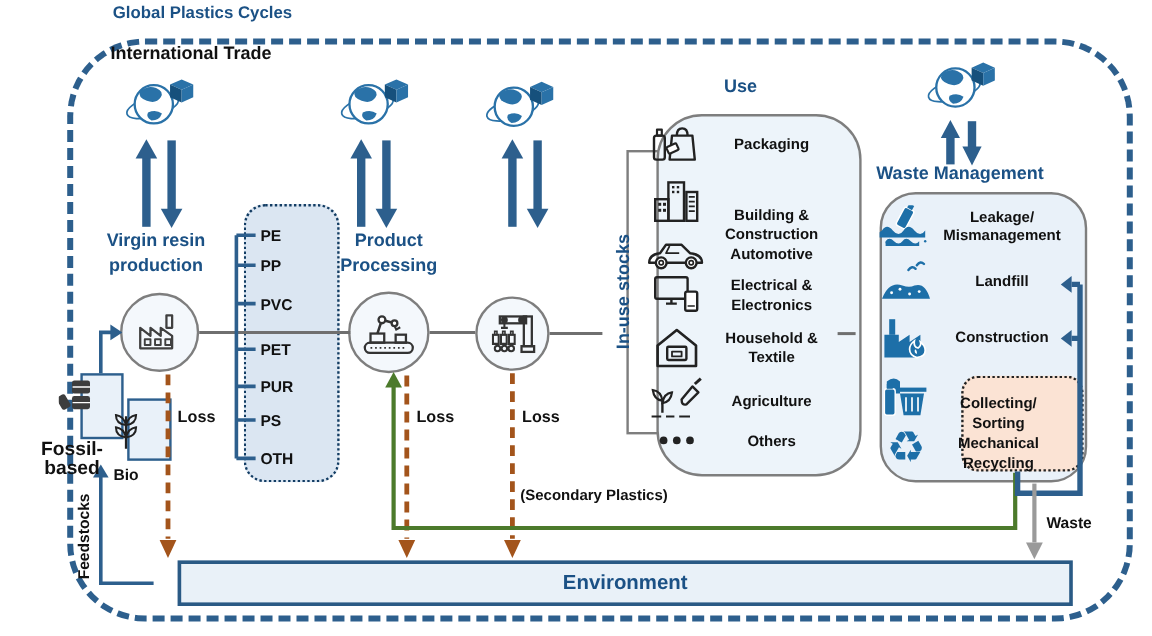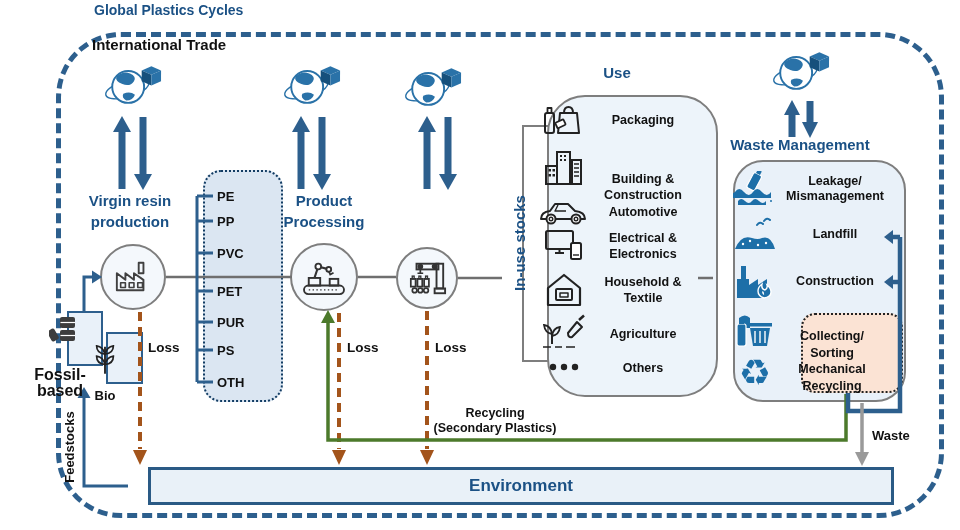--- a/index.html
+++ b/index.html
@@ -361,18 +361,17 @@
     </svg>
   </div>
   <div class="abs blk ctr" style="left:30px;top:367px;width:60px;font-size:16px;line-height:15.5px;">Fossil-based</div>
   <div class="abs blk ctr" style="left:86px;top:388px;width:38px;font-size:13px;">Bio</div>
   <div class="abs blk vtext" style="left:24px;top:440px;width:90px;height:14px;font-size:13px;">Feedstocks</div>
 
   <div class="abs blk" style="left:148px;top:340px;font-size:13.5px;">Loss</div>
   <div class="abs blk" style="left:347px;top:340px;font-size:13.5px;">Loss</div>
   <div class="abs blk" style="left:435px;top:340px;font-size:13.5px;">Loss</div>
   <div class="abs blk ctr" style="left:418px;top:406px;width:154px;font-size:12.5px;line-height:15px;">
-    <span style="display:block;">Recycling</span>
     <span style="display:block;">(Secondary Plastics)</span>
   </div>
   <div class="abs blk" style="left:872px;top:428px;font-size:13px;">Waste</div>
 
 </div>
 
 </body></html>

